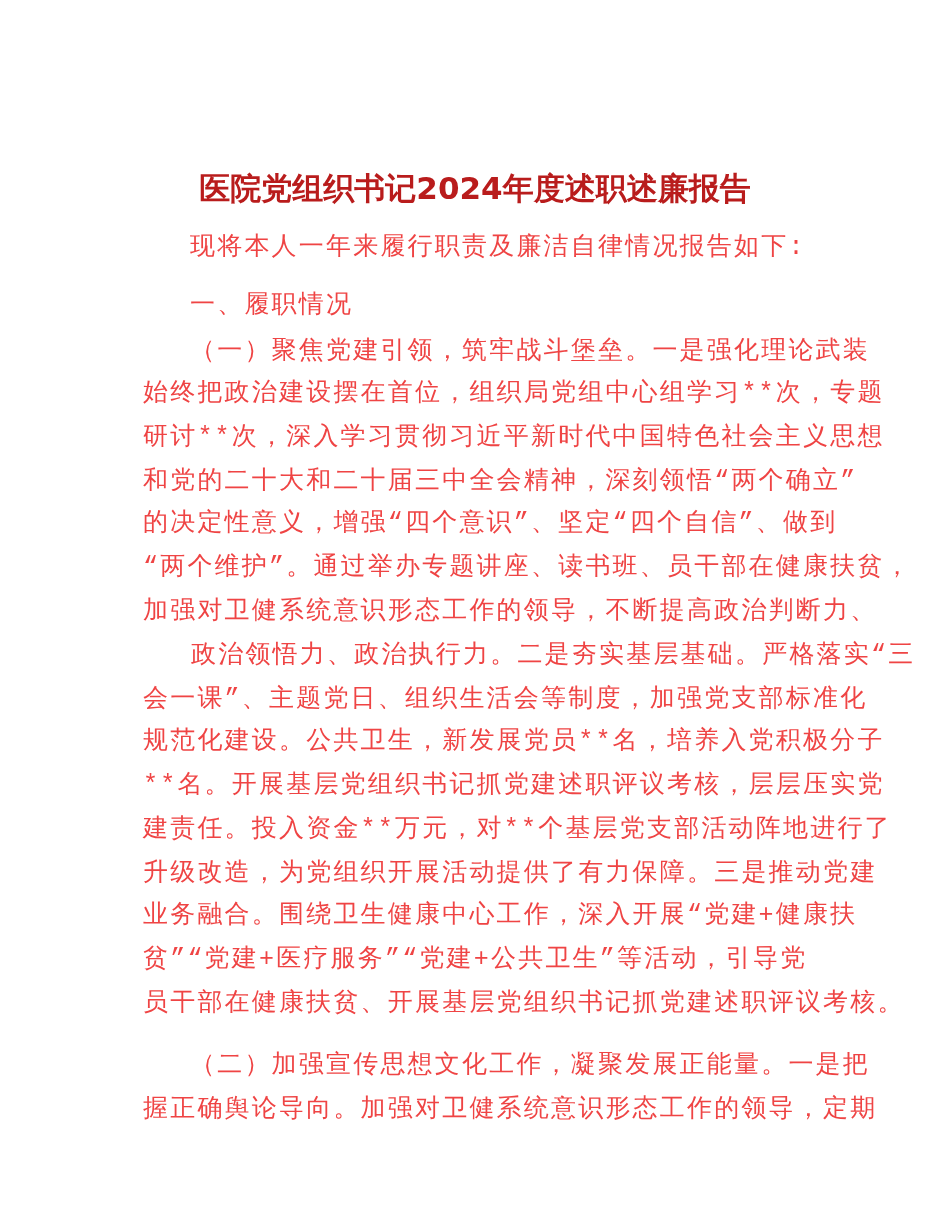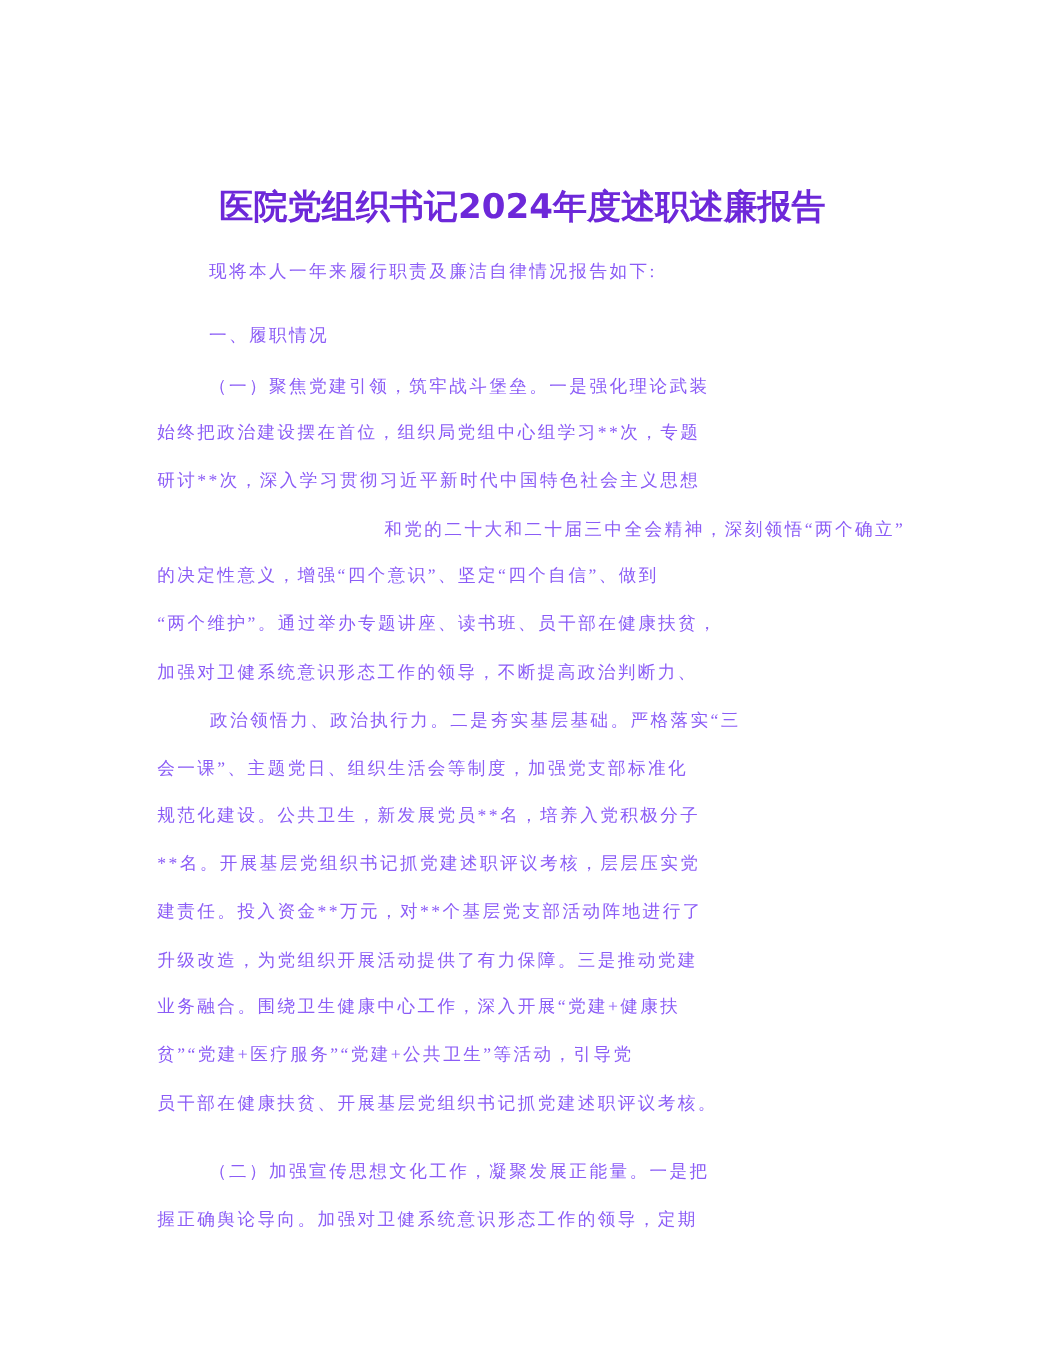--- a/index.html
+++ b/index.html
@@ -1,25 +1,25 @@
 <!DOCTYPE html>
 <html><head>
 <meta charset="utf-8">
 <style>
   html, body { margin: 0; padding: 0; background: #ffffff; }
   body { width: 950px; height: 1230px; position: relative; overflow: hidden; }
   .page { position: absolute; left: 0; top: 0; width: 950px; height: 1230px; background: #fff; }
   .title {
     position: absolute; left: 0; width: 950px; top: 166px; text-align: center;
     font-family: "DejaVu Sans", sans-serif; font-size: 31px; font-weight: bold;
-    color: #6d28d9; letter-spacing: 0px; line-height: 44px;
+    color: #b91c1c; letter-spacing: 0px; line-height: 44px;
   }
   .line {
     position: absolute; left: 143px; width: 680px;
-    font-family: Liberation Serif, serif; font-size: 16px; color: #8b5cf6;
+    font-family: Liberation Mono, monospace; font-size: 25px; color: #ef4444;
     line-height: 44px; white-space: nowrap; letter-spacing: 2.2px;
   }
   .indent { left: 190px; }
 </style>
 </head>
 <body>
 
 <div class="page">
   <div class="title">医院党组织书记2024年度述职述廉报告</div>
   <div id="body-lines">

